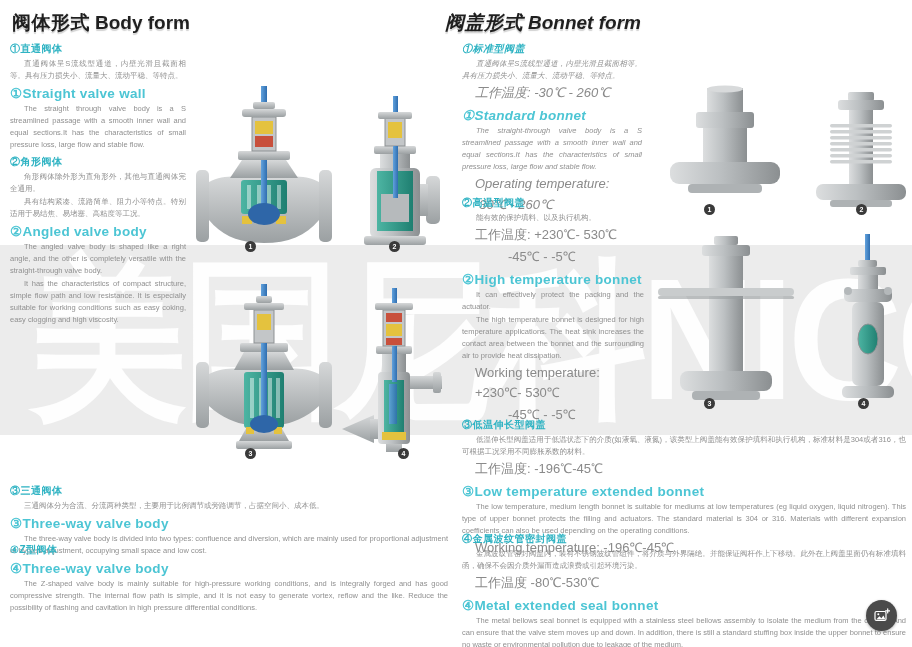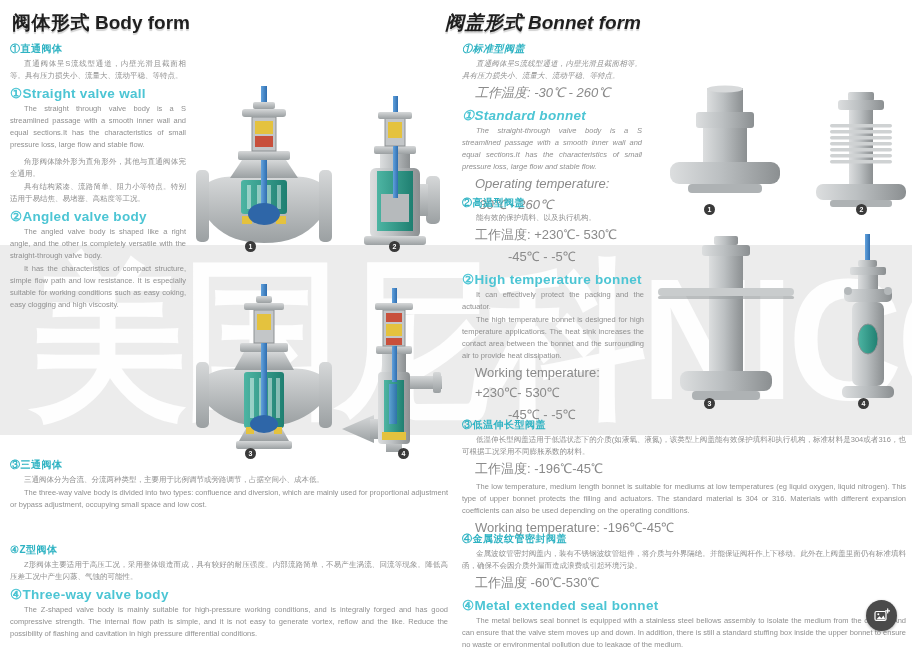--- a/index.html
+++ b/index.html
@@ -67,36 +67,37 @@
   </div>
 
   <div class="sec" style="left:10px;top:42px;width:176px;">
     <div class="zh-title">①直通阀体</div>
     <p class="body-txt">直通阀体呈S流线型通道，内壁光滑且截面相等。具有压力损失小、流量大、流动平稳、等特点。</p>
     <div class="en-title">①Straight valve wall</div>
     <p class="body-txt">The straight through valve body is a S streamlined passage with a smooth inner wall and equal sections.It has the characteristics of small pressure loss, large flow and stable flow.</p>
   </div>
 
   <div class="sec" style="left:10px;top:155px;width:176px;">
+    <div class="zh-title">②角形阀体</div>
     <p class="body-txt">角形阀体除外形为直角形外，其他与直通阀体完全通用。</p>
     <p class="body-txt">具有结构紧凑、流路简单、阻力小等特点。特别适用于易结焦、易堵塞、高粘度等工况。</p>
     <div class="en-title">②Angled valve body</div>
     <p class="body-txt">The angled valve body is shaped like a right angle, and the other is completely versatile with the straight-through valve body.</p>
     <p class="body-txt">It has the characteristics of compact structure, simple flow path and low resistance. It is especially suitable for working conditions such as easy coking, easy clogging and high viscosity.</p>
   </div>
 
-  <div class="sec" style="left:10px;top:458px;width:438px;">
+  <div class="sec" style="left:10px;top:484px;width:438px;">
     <div class="zh-title">③三通阀体</div>
     <p class="body-txt">三通阀体分为合流、分流两种类型，主要用于比例调节或旁路调节，占据空间小、成本低。</p>
+    <div class="en-title">③Three-way valve body</div>
     <p class="body-txt">The three-way valve body is divided into two types: confluence and diversion, which are mainly used for proportional adjustment or bypass adjustment, occupying small space and low cost.</p>
   </div>
 
   <div class="sec" style="left:10px;top:543px;width:438px;">
     <div class="zh-title">④Z型阀体</div>
-    <p class="body-txt">Z形阀体主要适用于高压工况，采用整体锻造而成，具有较好的耐压强度。内部流路简单，不易产生涡流、回流等现象。降低高压差工况中产生闪蒸、气蚀的可能性。</p>
     <div class="en-title">④Three-way valve body</div>
     <p class="body-txt">The Z-shaped valve body is mainly suitable for high-pressure working conditions, and is integrally forged and has good compressive strength. The internal flow path is simple, and it is not easy to generate vortex, reflow and the like. Reduce the possibility of flashing and cavitation in high pressure differential conditions.</p>
   </div>
 
   <div class="fig" style="left:196px;top:86px;">
     <svg width="136" height="158" viewBox="0 0 136 158">
       <rect x="0" y="84" width="13" height="72" rx="5" fill="url(#gmh)"></rect>
       <rect x="123" y="84" width="13" height="72" rx="5" fill="url(#gmh)"></rect>
       <path d="M13,96 C30,87 50,92 68,92 C86,92 106,87 123,96 L123,134 C110,150 92,157 68,157 C44,157 26,150 13,134 Z" fill="url(#gmh)"></path>
       <rect x="45" y="94" width="46" height="34" rx="3" fill="url(#gteal)"></rect>
@@ -212,28 +213,29 @@
     <p class="body-txt">It can effectively protect the packing and the actuator.</p>
     <p class="body-txt">The high temperature bonnet is designed for high temperature applications. The heat sink increases the contact area between the bonnet and the surrounding air to provide heat dissipation.</p>
     <p class="temp">Working temperature: +230℃- 530℃</p>
     <p class="temp temp2">-45℃ - -5℃</p>
   </div>
 
   <div class="sec" style="left:462px;top:418px;width:444px;">
     <div class="zh-title">③低温伸长型阀盖</div>
     <p class="body-txt">低温伸长型阀盖适用于低温状态下的介质(如液氧、液氮)，该类型上阀盖能有效保护填料和执行机构，标准材料是304或者316，也可根据工况采用不同膨胀系数的材料。</p>
     <p class="temp">工作温度: -196℃-45℃</p>
+    <div class="en-title">③Low temperature extended bonnet</div>
     <p class="body-txt">The low temperature, medium length bonnet is suitable for mediums at low temperatures (eg liquid oxygen, liquid nitrogen). This type of upper bonnet protects the filling and actuators. The standard material is 304 or 316. Materials with different expansion coefficients can also be used depending on the operating conditions.</p>
     <p class="temp">Working temperature: -196℃-45℃</p>
   </div>
 
   <div class="sec" style="left:462px;top:532px;width:444px;">
     <div class="zh-title">④金属波纹管密封阀盖</div>
     <p class="body-txt">金属波纹管密封阀盖内，装有不锈钢波纹管组件，将介质与外界隔绝。并能保证阀杆作上下移动。此外在上阀盖里面仍有标准填料函，确保不会因介质外漏而造成浪费或引起环境污染。</p>
-    <p class="temp">工作温度 -60℃-530℃</p>
+    <p class="temp">工作温度 -80℃-530℃</p>
     <div class="en-title">④Metal extended seal bonnet</div>
     <p class="body-txt">The metal bellows seal bonnet is equipped with a stainless steel bellows assembly to isolate the medium from the outside. And can ensure that the valve stem moves up and down. In addition, there is still a standard stuffing box inside the upper bonnet to ensure no waste or environmental pollution due to leakage of the medium.</p>
     <p class="temp">Working temperature -60℃-530℃</p>
   </div>
 
   <div class="fig" style="left:660px;top:84px;">
     <svg width="130" height="122" viewBox="0 0 130 122">
       <rect x="47" y="4" width="36" height="26" fill="url(#gmv)"></rect>
       <ellipse cx="65" cy="5" rx="18" ry="3.5" fill="#d8dadb"></ellipse>
       <rect x="36" y="28" width="58" height="16" rx="3" fill="url(#gmv)"></rect>

